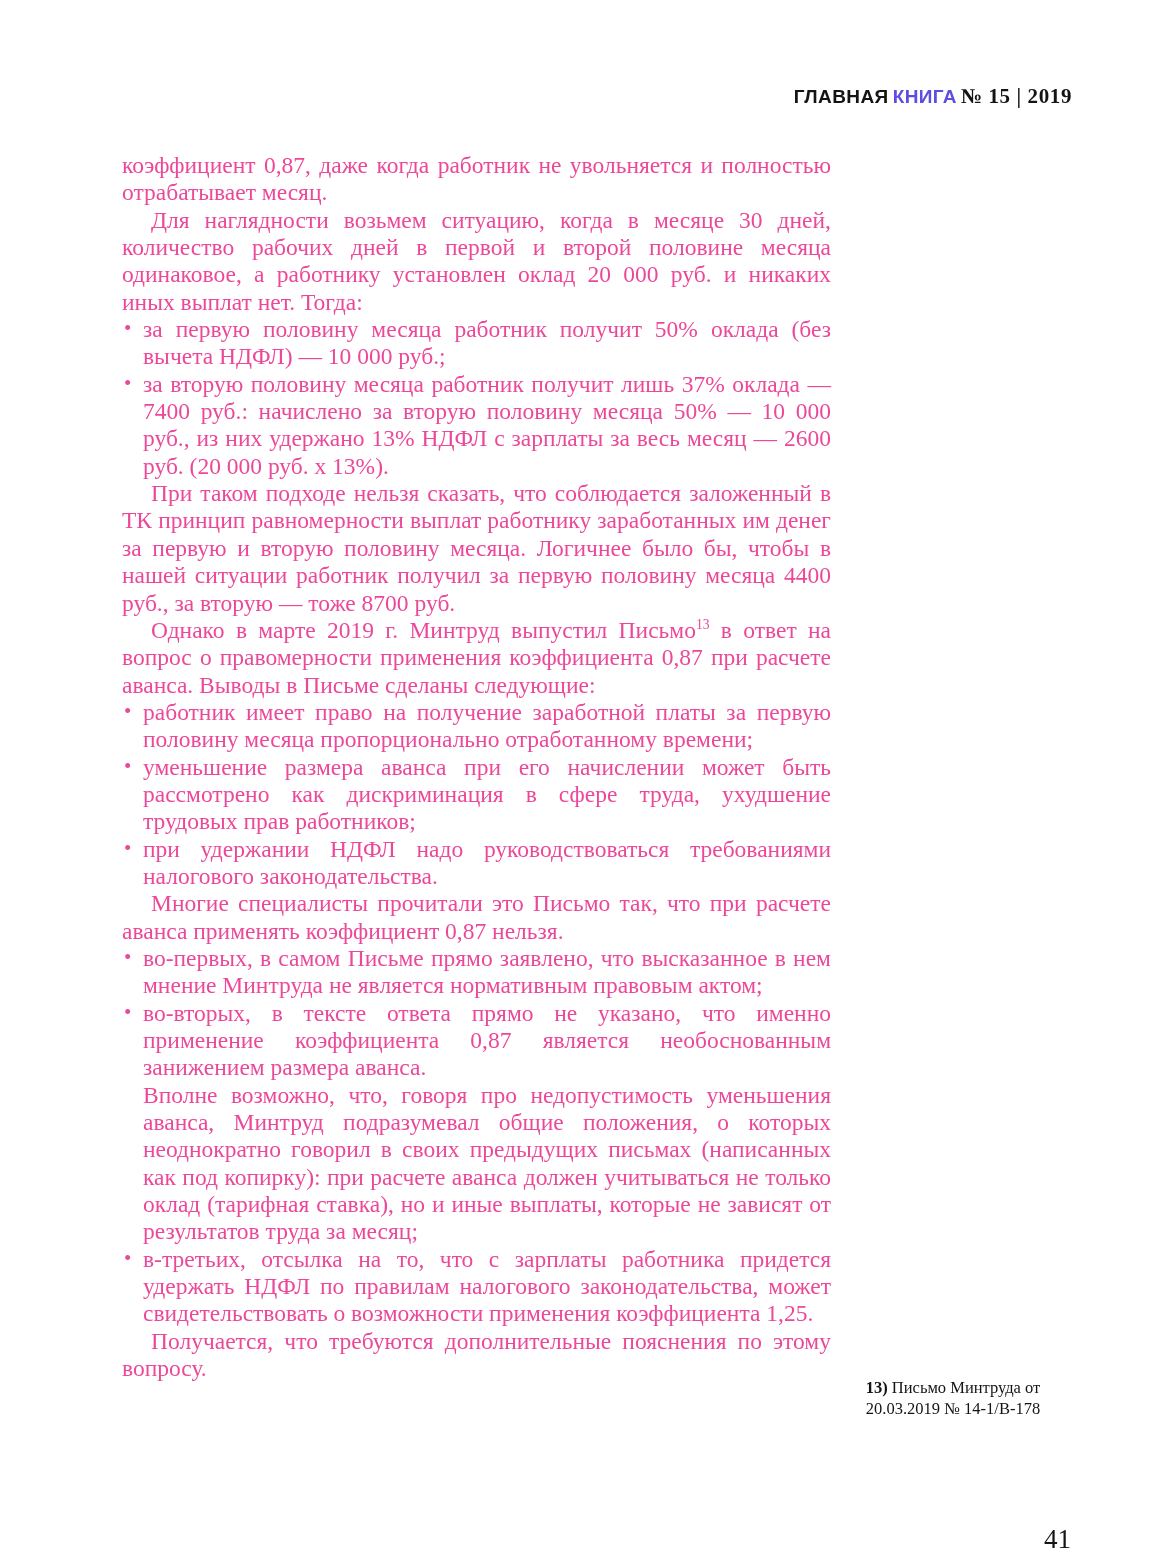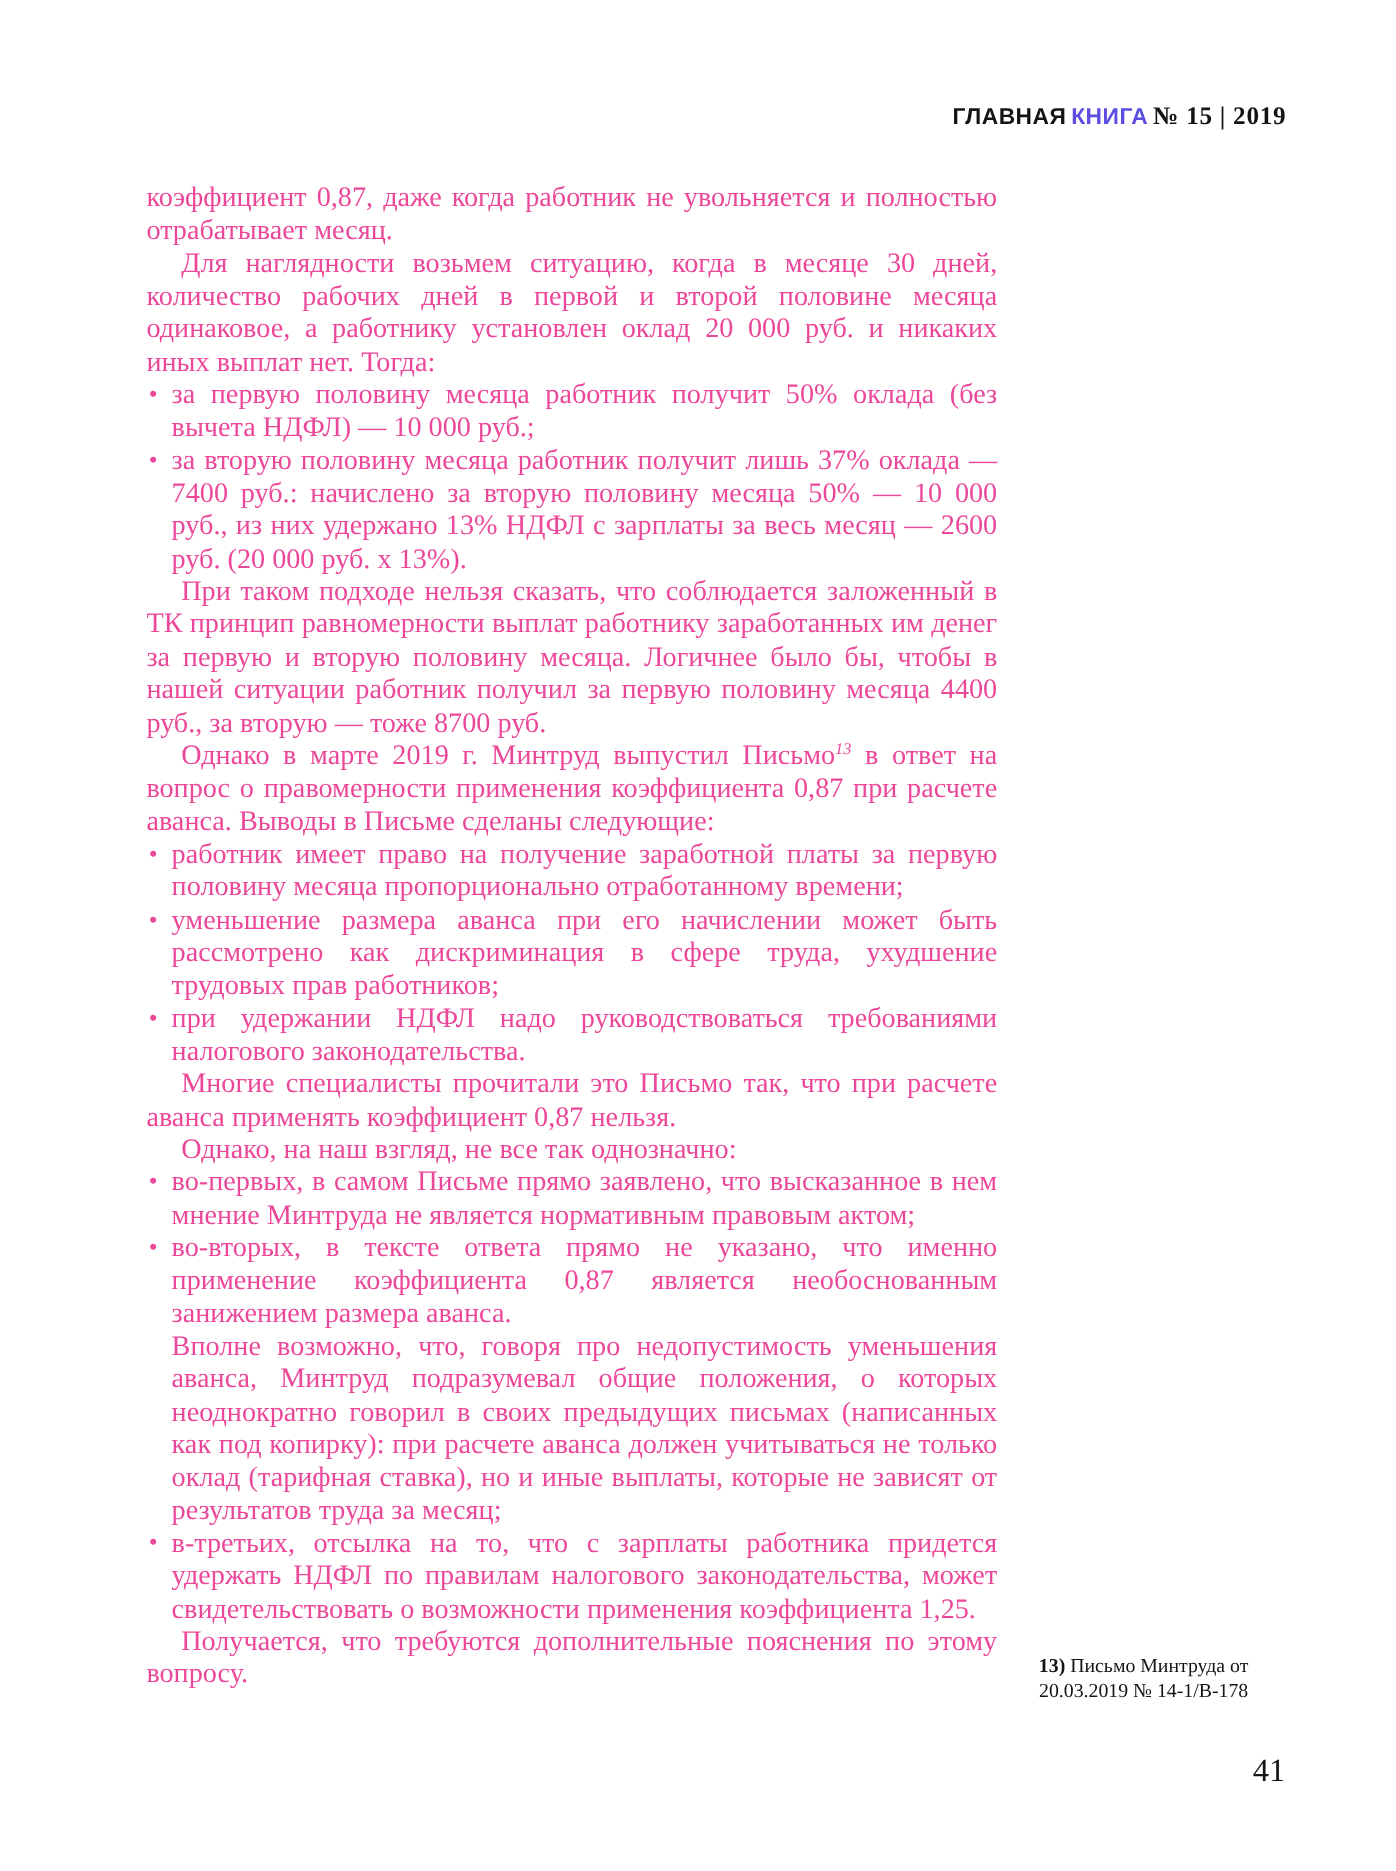--- a/index.html
+++ b/index.html
@@ -51,39 +51,38 @@
   .bullet .dot {
     position: absolute;
     left: 2px; top: -1px;
     font-size: 21px;
   }
   .bullet-cont { margin: 0; }
   sup.fn-ref {
     font-size: 0.58em;
     vertical-align: super;
     line-height: 0;
-    font-style: italic;
   }
 
   
   .footnote {
     position: absolute;
     left: 854px; top: 1377px;
     width: 198px;
     font-size: 16.5px;
     line-height: 21px;
     color: #141414;
     text-align: center;
   }
   .footnote .fn-marker { font-weight: bold; }
 
   
   .page-number {
     position: absolute;
-    left: 1044px; top: 1460px;
+    left: 1044px; top: 1524px;
     font-size: 27px;
     color: #141414;
   }
 </style>
 </head>
 <body>
 
 <div class="page">
 
   <header class="page-header">
@@ -124,21 +123,20 @@
       <span>уменьшение размера аванса при его начислении может быть рассмотрено как дискриминация в сфере труда, ухудшение трудовых прав работников;</span>
     </div>
 
     <div class="bullet">
       <span class="dot">•</span>
       <span>при удержании НДФЛ надо руководствоваться требованиями налогового законодательства.</span>
     </div>
 
     <p class="para indent">Многие специалисты прочитали это Письмо так, что при расчете аванса применять коэффициент 0,87 нельзя.</p>
 
-    <p class="para indent">Однако, на наш взгляд, не все так однозначно:</p>
 
     <div class="bullet">
       <span class="dot">•</span>
       <span>во-первых, в самом Письме прямо заявлено, что высказанное в нем мнение Минтруда не является нормативным правовым актом;</span>
     </div>
 
     <div class="bullet">
       <span class="dot">•</span>
       <span>во-вторых, в тексте ответа прямо не указано, что именно применение коэффициента 0,87 является необоснованным занижением размера аванса.</span>
       <div class="bullet-cont">Вполне возможно, что, говоря про недопустимость уменьшения аванса, Минтруд подразумевал общие положения, о которых неоднократно говорил в своих предыдущих письмах (написанных как под копирку): при расчете аванса должен учитываться не только оклад (тарифная ставка), но и иные выплаты, которые не зависят от результатов труда за месяц;</div>

